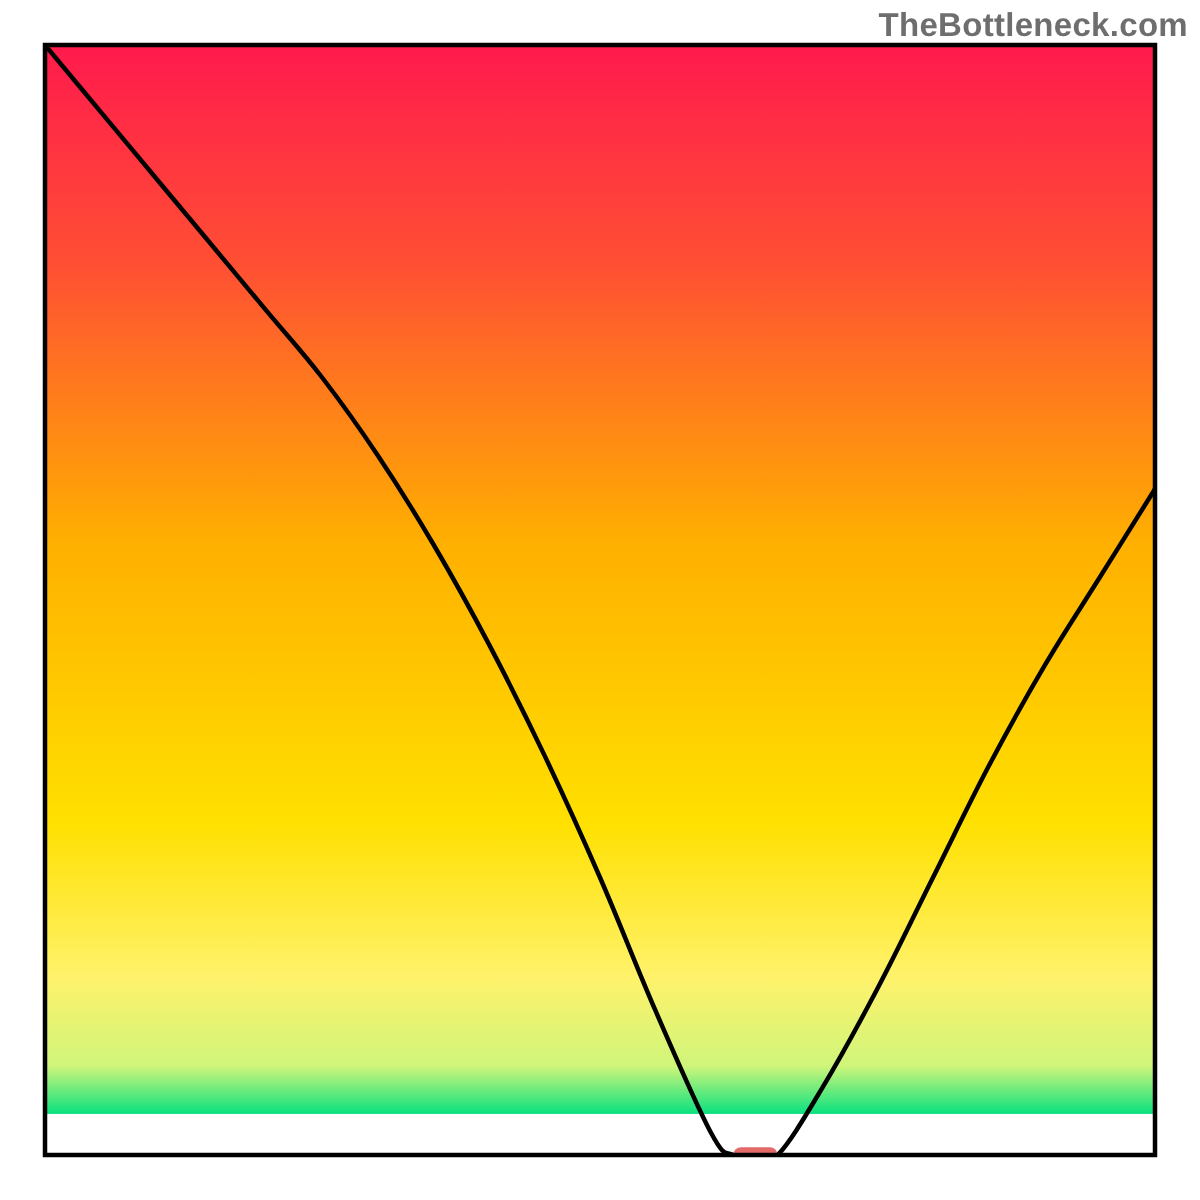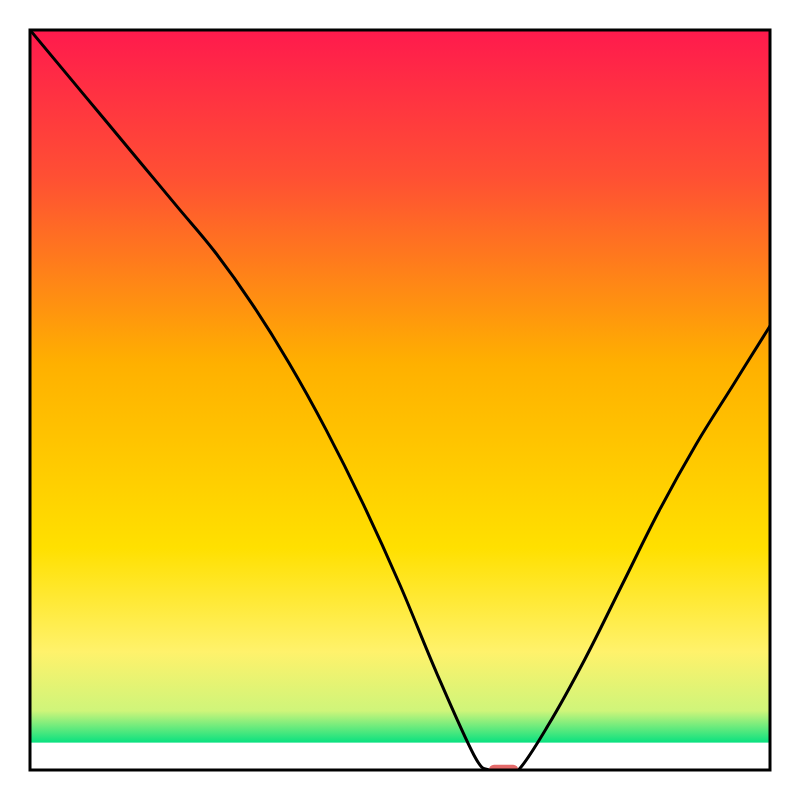--- a/index.html
+++ b/index.html
@@ -32,20 +32,21 @@
     top: 0;
     width: 800px;
     height: 800px;
   }
 </style>
 </head>
 <body>
 
 <div class="container">
 
+  <div class="watermark">TheBottleneck.com</div>
 
   <svg class="plot" viewBox="0 0 800 800" preserveAspectRatio="none">
     <defs>
       <linearGradient id="bg-grad" x1="0" y1="0" x2="0" y2="1">
           <stop offset="0.00%" stop-color="#ff1a4d"></stop>
           <stop offset="20.00%" stop-color="#ff5033"></stop>
           <stop offset="45.00%" stop-color="#ffb000"></stop>
           <stop offset="70.00%" stop-color="#ffe000"></stop>
           <stop offset="84.00%" stop-color="#fff26b"></stop>
           <stop offset="92.00%" stop-color="#cff57a"></stop>

